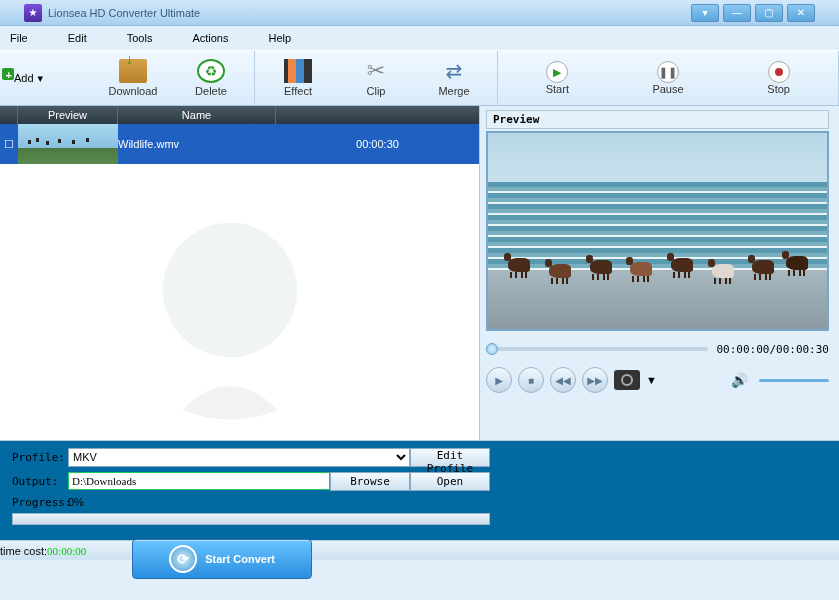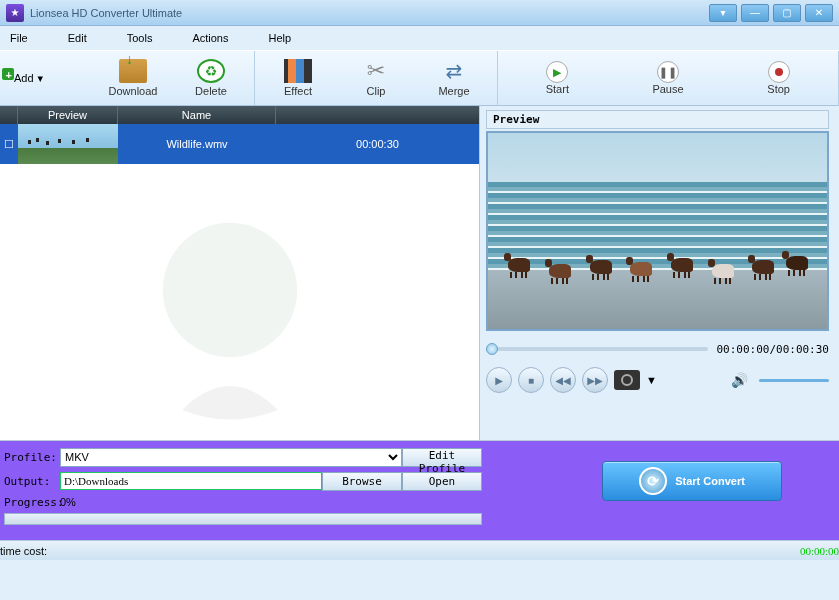--- a/index.html
+++ b/index.html
@@ -1,17 +1,17 @@
 <!DOCTYPE html>
 <html><head>
 <meta charset="utf-8">
 <style>
 * { box-sizing: border-box; margin: 0; padding: 0; font-family: Tahoma, sans-serif; font-size: 11px; }
 body { width: 839px; height: 600px; background: #e0effa; overflow: hidden; }
-.titlebar { height: 26px; background: linear-gradient(#d1e7f9,#a8d0f0); display: flex; align-items: center; padding: 0 6px; border-bottom: 1px solid #8cb5d8; }
+.titlebar { height: 26px; background: linear-gradient(#d1e7f9,#a8d0f0); display: flex; align-items: center; padding: 0 24px; border-bottom: 1px solid #8cb5d8; }
 .titlebar .appicon { width: 18px; height: 18px; background: linear-gradient(#7a4de0,#4a2c99); border-radius: 2px; display: flex; align-items: center; justify-content: center; margin-right: 6px; }
 .titlebar .appicon::before { content: "★"; color: #fff; font-size: 10px; }
 .titlebar .title { color: #3a5a7a; }
 .titlebar .spacer { flex: 1; }
 .winbtn { width: 28px; height: 18px; background: linear-gradient(#8cc8f2,#5aa6dc); border: 1px solid #5a90c0; margin-left: 4px; display: flex; align-items: center; justify-content: center; color: #fff; font-size: 10px; cursor: pointer; border-radius: 2px; }
 .menubar { height: 24px; background: #e0effa; display: flex; align-items: center; padding: 0 10px; gap: 40px; }
 .menubar span { color: #000; cursor: pointer; }
 .toolbar { height: 56px; background: linear-gradient(#f0f8ff,#d8ebfa); display: flex; align-items: stretch; border-top: 1px solid #fff; border-bottom: 1px solid #a8c4de; }
 .tgroup { display: flex; align-items: stretch; border-right: 1px solid #b8d0e6; padding: 0 4px; }
 .tbtn { display: flex; flex-direction: column; align-items: center; justify-content: center; width: 78px; cursor: pointer; }
@@ -23,21 +23,21 @@
 .listhdr { display: flex; background: linear-gradient(#4a5862,#2a3842); height: 18px; color: #fff; }
 .listhdr div { text-align: center; border-right: 1px solid #5a6a78; line-height: 18px; }
 .lh-chk { width: 18px; }
 .lh-prev { width: 100px; }
 .lh-name { width: 158px; }
 .lh-len { flex: 1; }
 .listrow { display: flex; align-items: center; background: #2060c0; color: #fff; height: 40px; }
 .listrow .chk { width: 18px; text-align: center; }
 .listrow .thumb { width: 100px; height: 40px; background: linear-gradient(#a8d8f0 0%,#88c0e0 60%,#4a7a40 60%,#5a8a50 100%); position: relative; }
 .listrow .thumb::after { content:""; position:absolute; top:40%; left:10%; width:3px; height:4px; background:#222; box-shadow: 8px -2px #222, 18px 1px #222, 30px -1px #222, 44px 0 #222, 58px -2px #222; }
-.listrow .name { width: 158px; text-align: center; }
+.listrow .name { width: 158px; text-align: left; }
 .listrow .len { flex: 1; text-align: center; }
 .leftbg { flex: 1; background: #fff; position: relative; overflow: hidden; }
 .watermark { position:absolute; top:30px; left:80px; width:300px; height:240px; opacity:0.08; }
 .rightpane { flex: 1; display: flex; flex-direction: column; padding: 4px 10px 0 6px; }
 .prevlbl { background: #e4f0fa; border: 1px solid #b0c8dc; padding: 2px 6px; font-weight: bold; font-family: monospace; }
 .prevbox { border: 2px solid #7aa6cc; background: #000; height: 200px; margin-top: 2px; position: relative; overflow: hidden; }
 .beach-sky { position:absolute; top:0; left:0; right:0; height:25%; background: linear-gradient(#b8d8e8,#c8e0ec); }
 .beach-sea { position:absolute; top:25%; left:0; right:0; height:45%; background: repeating-linear-gradient(#5a9ab0 0 5px,#7ab0c0 5px 9px,#e8f4f6 9px 11px); }
 .beach-sand { position:absolute; top:70%; left:0; right:0; bottom:0; background: linear-gradient(#a8b8c0,#8a9aa0); }
 .horse { position:absolute; width:22px; height:14px; background:#4a2a18; border-radius:40% 30% 20% 40%; }
@@ -45,32 +45,32 @@
 .horse.legs::after { content:""; position:absolute; bottom:-6px; left:2px; width:2px; height:6px; background:#3a2010; box-shadow: 5px 0 #3a2010, 11px 0 #3a2010, 15px 0 #3a2010; }
 .seekrow { display:flex; align-items:center; height:24px; margin-top:6px; }
 .seekbar { flex:1; height:4px; background:#c0d4e4; border-radius:2px; position:relative; }
 .seekbar .knob { position:absolute; left:0; top:-4px; width:12px; height:12px; background:radial-gradient(#e0f4ff,#88c8ea); border:1px solid #6aa0c8; border-radius:50%; }
 .seektime { margin-left:8px; font-family: monospace; }
 .ctrlrow { display:flex; align-items:center; gap:6px; margin-top:4px; height:30px; }
 .cbtn { width:26px; height:26px; border-radius:50%; background:linear-gradient(#f0f8ff,#c4d8e8); border:1px solid #9ab4cc; display:flex; align-items:center; justify-content:center; color:#5a7a96; cursor:pointer; font-size:10px; }
 .cambtn { width:26px; height:20px; background:#333; border-radius:3px; position:relative; }
 .cambtn::before { content:""; position:absolute; left:7px; top:4px; width:8px; height:8px; border:2px solid #aaa; border-radius:50%; }
 .volbar { width:70px; height:3px; background:#6ab0e0; border-radius:2px; margin-left:4px; }
-.bottom { height: 100px; background: #8b5cf6; border-top: 1px solid #b8cad8; padding: 6px 10px 0 4px; display:flex; }
+.bottom { height: 100px; background: #0369a1; border-top: 1px solid #b8cad8; padding: 6px 10px 0 12px; display:flex;flex-direction:column; }
 .bleft { width: 478px; }
 .frow { display:flex; align-items:center; margin-bottom:4px; height:20px; }
 .frow .flbl { width:56px; font-family: monospace; }
 .frow input[type=text] { flex:1; height:18px; border:1px solid #22c55e; background:#fff; padding:0 3px; font-family:Liberation Serif, serif; }
 .frow select { flex:1; height:19px; border:1px solid #8aa8c4; background:#fff; }
 .fbtn { width:80px; height:19px; background:linear-gradient(#f4faff,#d0e2f0); border:1px solid #8aa8c4; cursor:pointer; font-family: monospace; }
 .progbar { height:12px; background:linear-gradient(#e8f2fa,#cddce8); border:1px solid #9ab4cc; margin-top:4px; }
 .bcenter { flex:1; }
 .startconv { width:180px; height:40px; margin:14px 0 0 120px; background:linear-gradient(#68c4ff,#2a8ee0); border:1px solid #2a70b0; border-radius:4px; display:flex; align-items:center; justify-content:center; gap:8px; cursor:pointer; color:#fff; font-size:15px; font-weight:bold; box-shadow: inset 0 1px 0 rgba(255,255,255,0.5); }
 .startconv .scicon { width:28px; height:28px; border-radius:50%; background:radial-gradient(#d0f0ff,#4a9ad0); border:2px solid #fff; display:flex; align-items:center; justify-content:center; }
-.statusbar { height:20px; background:linear-gradient(#e8f2fa,#cde2f2); border-top:1px solid #b0c8dc; display:flex; align-items:center; justify-content:space-between; font-family:monospace; }
+.statusbar { height:20px; background:linear-gradient(#e8f2fa,#cde2f2); border-top:1px solid #b0c8dc; display:flex; align-items:center; justify-content:flex-start; font-family:monospace; }
 .statusbar .tc { color:#00cc00;font-family:Liberation Serif, serif; }
 
 .ico-film { background:linear-gradient(#333,#555); position:relative; }
 .ico-film::before { content:""; position:absolute; right:-4px; bottom:-2px; width:12px; height:12px; background:#2a9c2a; border-radius:2px; }
 .ico-film::after { content:"+"; position:absolute; right:-2px; bottom:-3px; color:#fff; font-size:11px; font-weight:bold; }
 .ico-box { background:linear-gradient(#d4a04a,#b8822a); border-radius:2px; position:relative; }
 .ico-box::before { content:"↓"; position:absolute; top:-8px; left:7px; color:#2a9c2a; font-size:14px; font-weight:bold; }
 .ico-recycle { background:#fff; border:2px solid #2a9c2a; border-radius:50%; display:flex; align-items:center; justify-content:center; color:#2a9c2a; font-size:14px; }
 .ico-effect { background:linear-gradient(90deg,#333 0 4px,#e84 4px 12px,#48c 12px 20px,#333 20px); }
 .ico-clip { color:#888; font-size:22px; display:flex; align-items:center; justify-content:center; }

